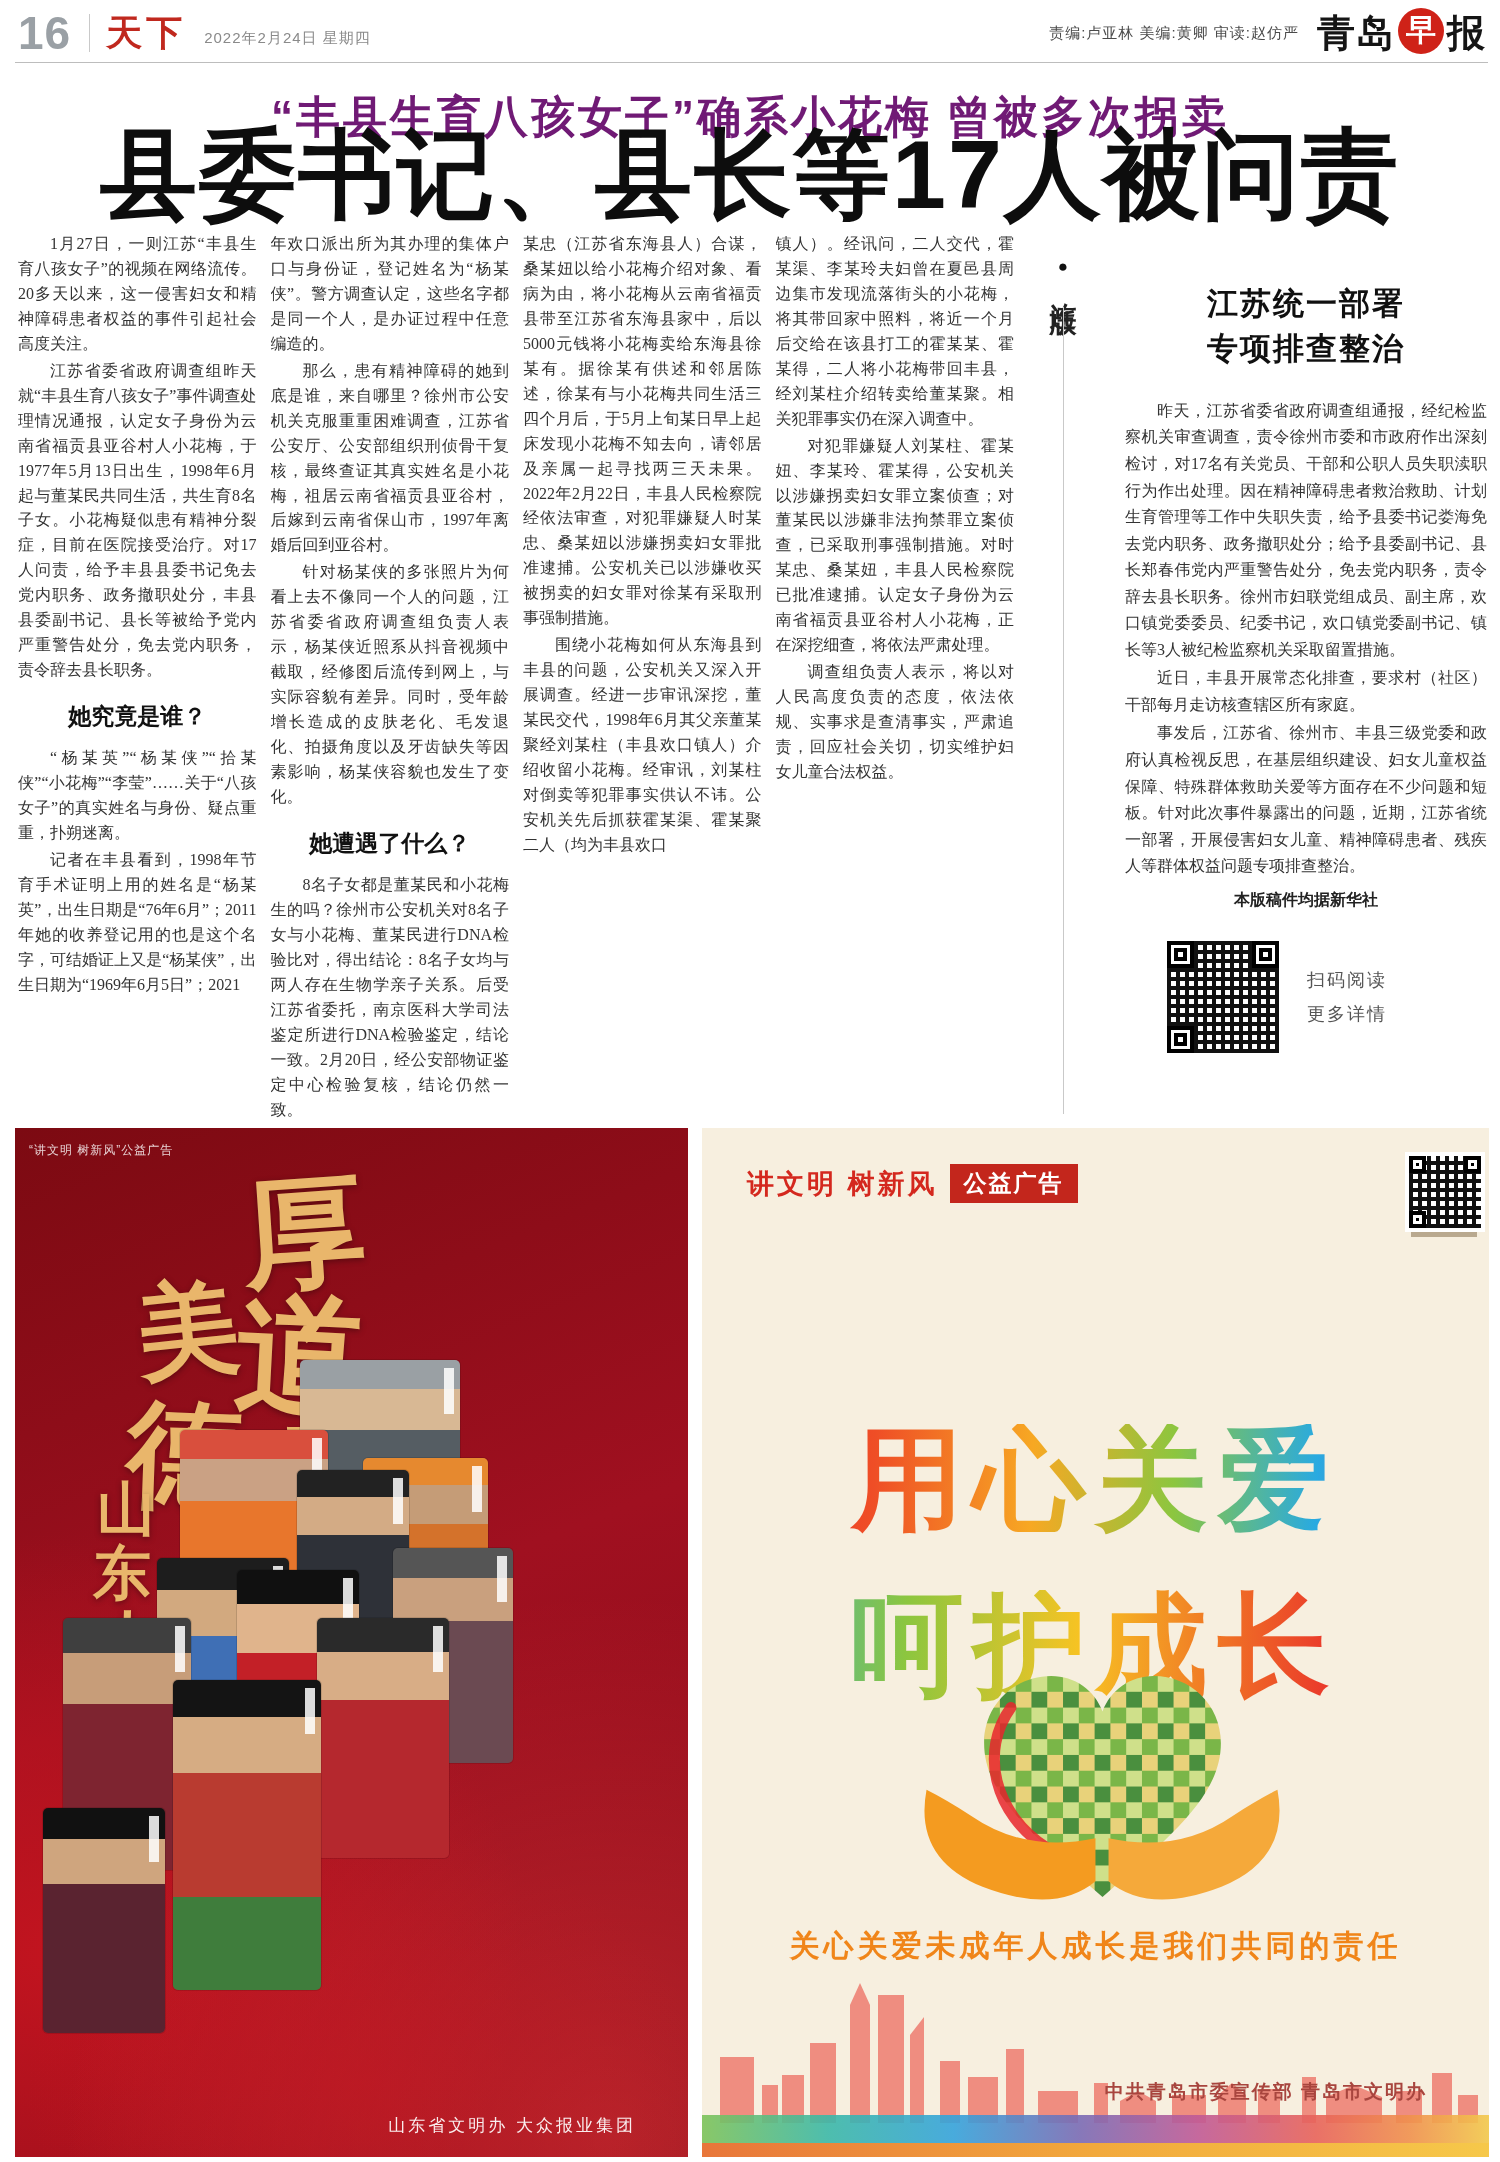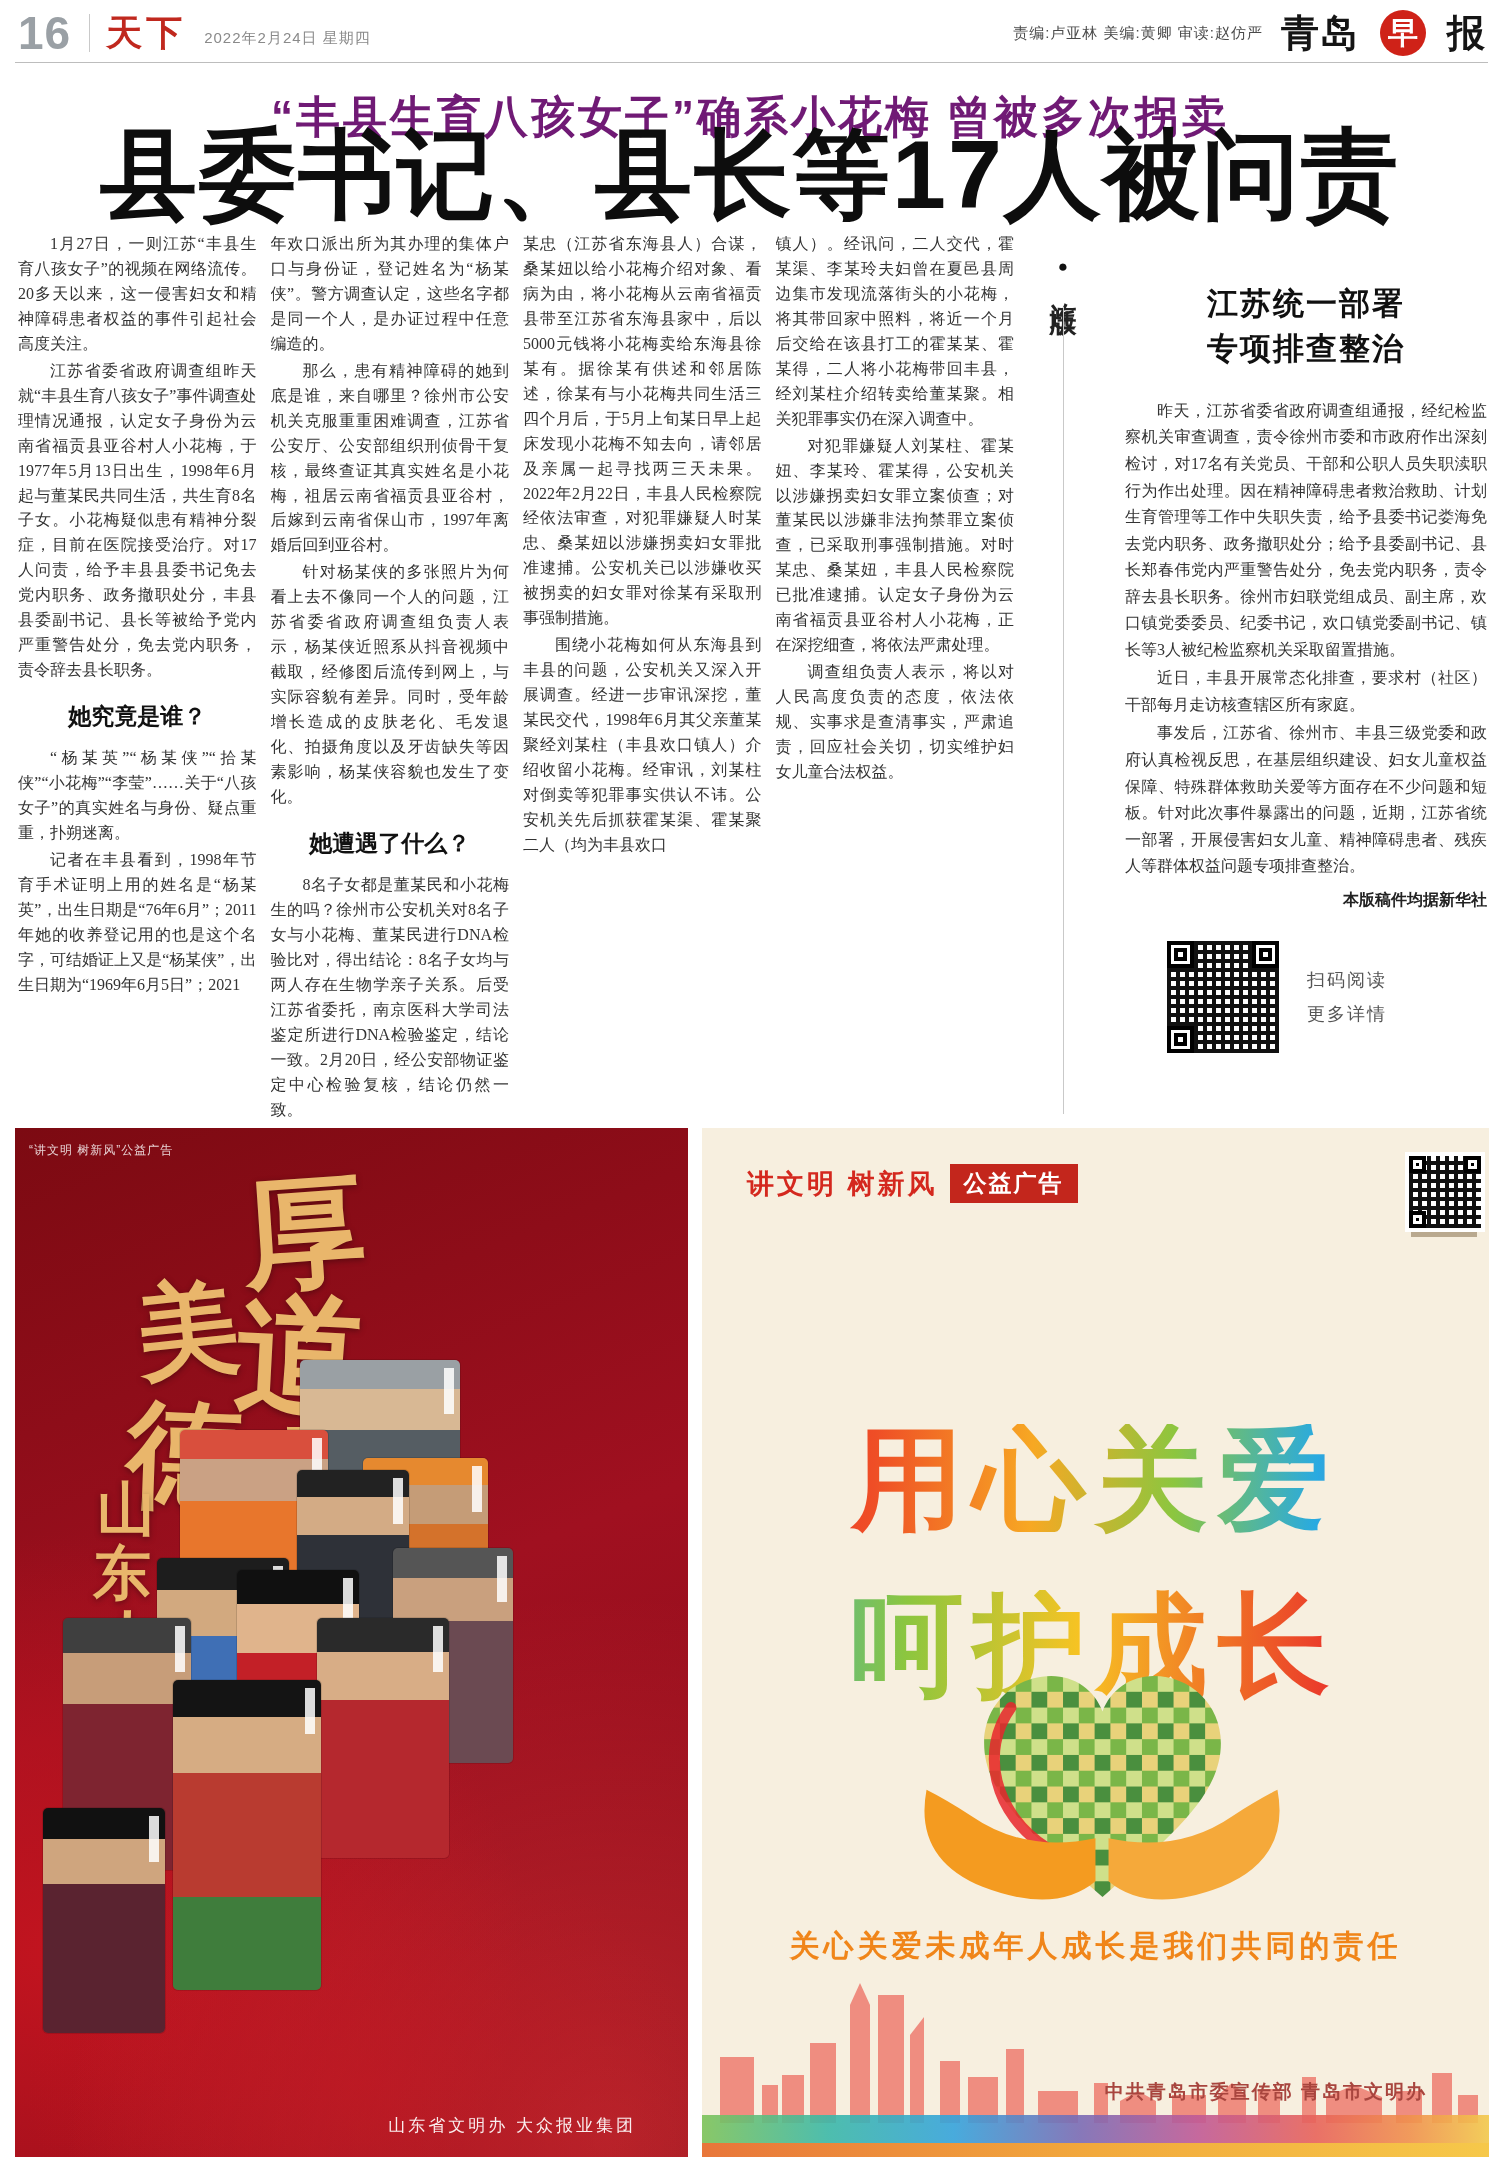--- a/index.html
+++ b/index.html
@@ -7,21 +7,21 @@
   .page{position:absolute;inset:0;background:#fff;overflow:hidden;}
 
   
   .p-header{position:absolute;top:6px;left:18px;right:14px;height:54px;display:flex;align-items:center;}
   .page-num{font-size:46px;font-weight:900;color:#9aa0a5;letter-spacing:1px;line-height:1;}
   .hdr-sep{width:1px;height:38px;background:#c9c9c9;margin:0 16px 0 18px;}
   .section-name{font-size:36px;font-weight:900;color:#c0281e;line-height:1;letter-spacing:4px;}
   .hdr-date{font-size:15px;color:#8a8a8a;margin-left:18px;margin-top:10px;letter-spacing:1px;}
   .hdr-right{margin-left:auto;display:flex;align-items:center;gap:18px;}
   .hdr-editors{font-size:15px;color:#4a4a4a;letter-spacing:1px;}
-  .masthead{display:flex;align-items:center;gap:20px;}
+  .masthead{display:flex;align-items:flex-start;gap:2px;}
   .mh-txt{font-size:38px;font-weight:900;color:#151515;font-family:"Liberation Serif","DejaVu Serif",serif;letter-spacing:1px;}
   .mh-circle{width:46px;height:46px;border-radius:50%;background:#cf2218;color:#fff;display:flex;align-items:center;justify-content:center;font-size:30px;font-weight:900;margin:0 1px;}
   .header-rule{position:absolute;top:62px;left:15px;right:12px;height:1px;background:#bdbdbd;}
 
   
   .kicker{position:absolute;top:88px;left:0;width:100%;text-align:center;font-size:44px;font-weight:900;color:#701a75;letter-spacing:3px;}
   .main-title{position:absolute;top:126px;left:0;width:100%;text-align:center;font-size:97px;font-weight:900;color:#0d0d0d;letter-spacing:2px;line-height:1;font-family:"Liberation Sans","DejaVu Sans",sans-serif;}
 
   
   .columns{position:absolute;top:232px;left:18px;width:996px;height:892px;display:flex;gap:14px;overflow:hidden;}
@@ -34,21 +34,21 @@
   .lianban{position:absolute;left:1038px;top:258px;width:50px;height:856px;display:flex;flex-direction:column;align-items:center;}
   .lb-dot{font-size:17px;color:#111;line-height:1;}
   .lb-txt{writing-mode:vertical-rl;font-size:27px;font-weight:900;color:#222;letter-spacing:6px;margin-top:6px;}
   .lb-line{flex:1;width:1px;background:#c9c9c9;margin-top:14px;}
 
   
   .sidebar{position:absolute;left:1125px;top:240px;width:362px;}
   .sb-title{margin-top:42px;text-align:center;font-size:31px;font-weight:900;color:#101010;line-height:1.45;letter-spacing:2px;}
   .sb-body{margin-top:26px;}
   .sb-body .para{font-size:16px;line-height:1.66;}
-  .sb-byline{margin-top:10px;text-align:right;font-size:16px;font-weight:700;color:#222;font-family:"Liberation Serif","DejaVu Serif",serif;}
+  .sb-byline{margin-top:10px;text-align:center;font-size:16px;font-weight:700;color:#222;font-family:"Liberation Serif","DejaVu Serif",serif;}
   .sb-qr-row{margin-top:30px;display:flex;align-items:center;gap:28px;padding-left:42px;}
   .qr{position:relative;background:
       repeating-linear-gradient(90deg,#111 0 4px,transparent 4px 9px),
       repeating-linear-gradient(0deg,#111 0 4px,#fff 4px 9px);
       outline:4px solid #fff;}
   .qr-large{width:112px;height:112px;}
   .qr-small{width:72px;height:72px;}
   .qr .f{position:absolute;width:24%;height:24%;background:#fff;border:4px solid #000;box-sizing:border-box;box-shadow:inset 0 0 0 3px #fff,inset 0 0 0 7px #000;}
   .qr .f1{top:0;left:0;}  .qr .f2{top:0;right:0;}  .qr .f3{bottom:0;left:0;}
   .qr-caption{font-size:18px;color:#555;line-height:1.9;letter-spacing:2px;}

